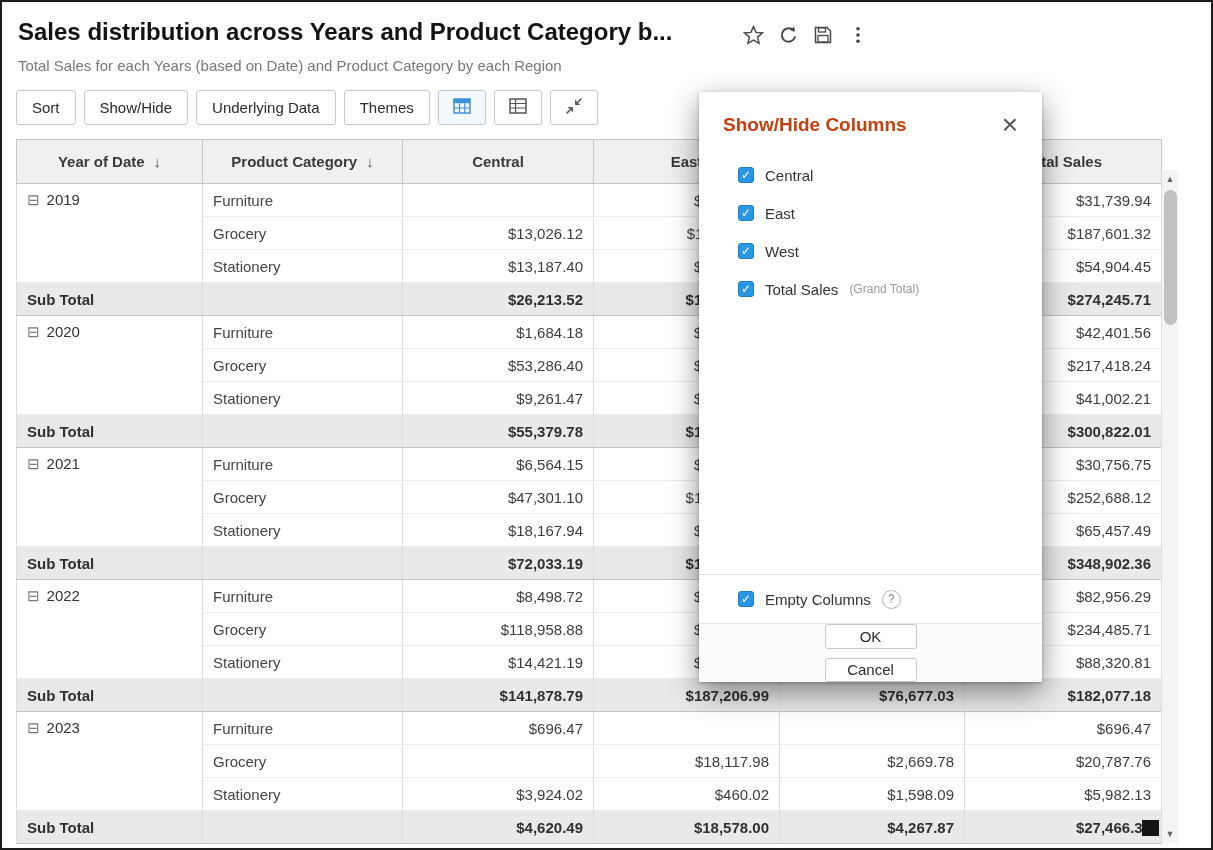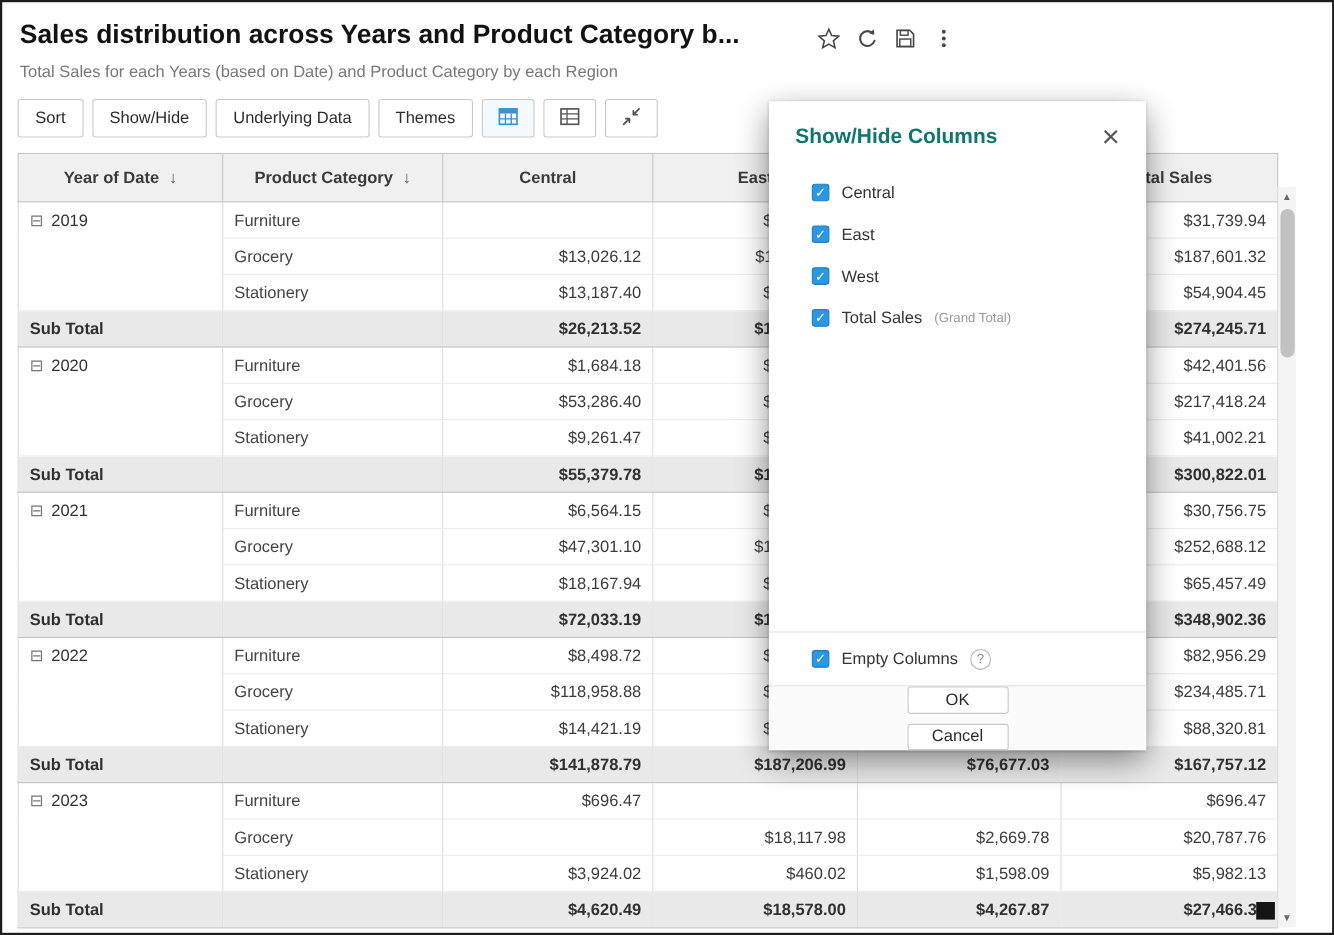--- a/index.html
+++ b/index.html
@@ -42,21 +42,21 @@
   .scroll-arrow { height: 18px; color: #666; font-size: 9px; text-align: center; line-height: 18px; cursor: pointer; }
   .scroll-arrow.down { position: absolute; bottom: 0; left: 0; right: 0; }
   .scroll-thumb { position: absolute; top: 20px; left: 2px; width: 13px; height: 135px; background: #c1c1c1; border-radius: 7px; cursor: pointer; }
   .corner-square { position: absolute; left: 1140px; top: 818px; width: 17px; height: 16px; background: #141414; }
 
   
   .modal { position: absolute; left: 697px; top: 90px; width: 343px; height: 590px; background: #fff;
            box-shadow: 0 1px 3px rgba(0,0,0,.25), 0 10px 28px rgba(0,0,0,.45); z-index: 20;
            display: flex; flex-direction: column; }
   .modal-header { padding: 22px 24px 12px 24px; display: flex; justify-content: space-between; align-items: flex-start; }
-  .modal-title { font-size: 19px; font-weight: 700; color: #0f766e; }
+  .modal-title { font-size: 19px; font-weight: 700; color: #c2410c; }
   .close { font-size: 28px; line-height: 22px; color: #555; cursor: pointer; font-weight: 300; }
   .col-list { padding: 8px 0 0 39px; }
   .col-item { display: flex; align-items: center; gap: 11px; height: 38px; cursor: pointer; }
   .checkbox { width: 16px; height: 16px; min-width: 16px; background: #2a97e3; border: 1px solid #1d7fc4; border-radius: 3px;
               color: #fff; font-size: 12px; display: flex; align-items: center; justify-content: center; cursor: pointer; }
   .cb-label { font-size: 15px; color: #333; }
   .note { font-size: 12px; color: #9a9a9a; }
   .spacer { flex: 1; }
   .empty-row { border-top: 1px solid #e4e4e4; padding-left: 39px; height: 49px; display: flex; align-items: center; gap: 11px; }
   .help { width: 19px; height: 19px; border: 1.5px solid #b5b5b5; border-radius: 50%; color: #8a8a8a;
@@ -266,21 +266,21 @@
             <td class="num">$37,222.59</td>
             <td class="num">$36,677.03</td>
             <td class="num">$88,320.81</td>
           </tr>
           <tr class="subtotal">
             <td>Sub Total</td>
             <td></td>
             <td class="num">$141,878.79</td>
             <td class="num">$187,206.99</td>
             <td class="num">$76,677.03</td>
-            <td class="num">$167,757.12</td>
+            <td class="num">$182,077.18</td>
           </tr>
           <tr>
             <td rowspan="3" class="year-cell"><span class="collapse-glyph">⊟</span><span>2023</span></td>
             <td class="cat">Furniture</td>
             <td class="num">$696.47</td>
             <td class="num"></td>
             <td class="num"></td>
             <td class="num">$696.47</td>
           </tr>
           <tr>

